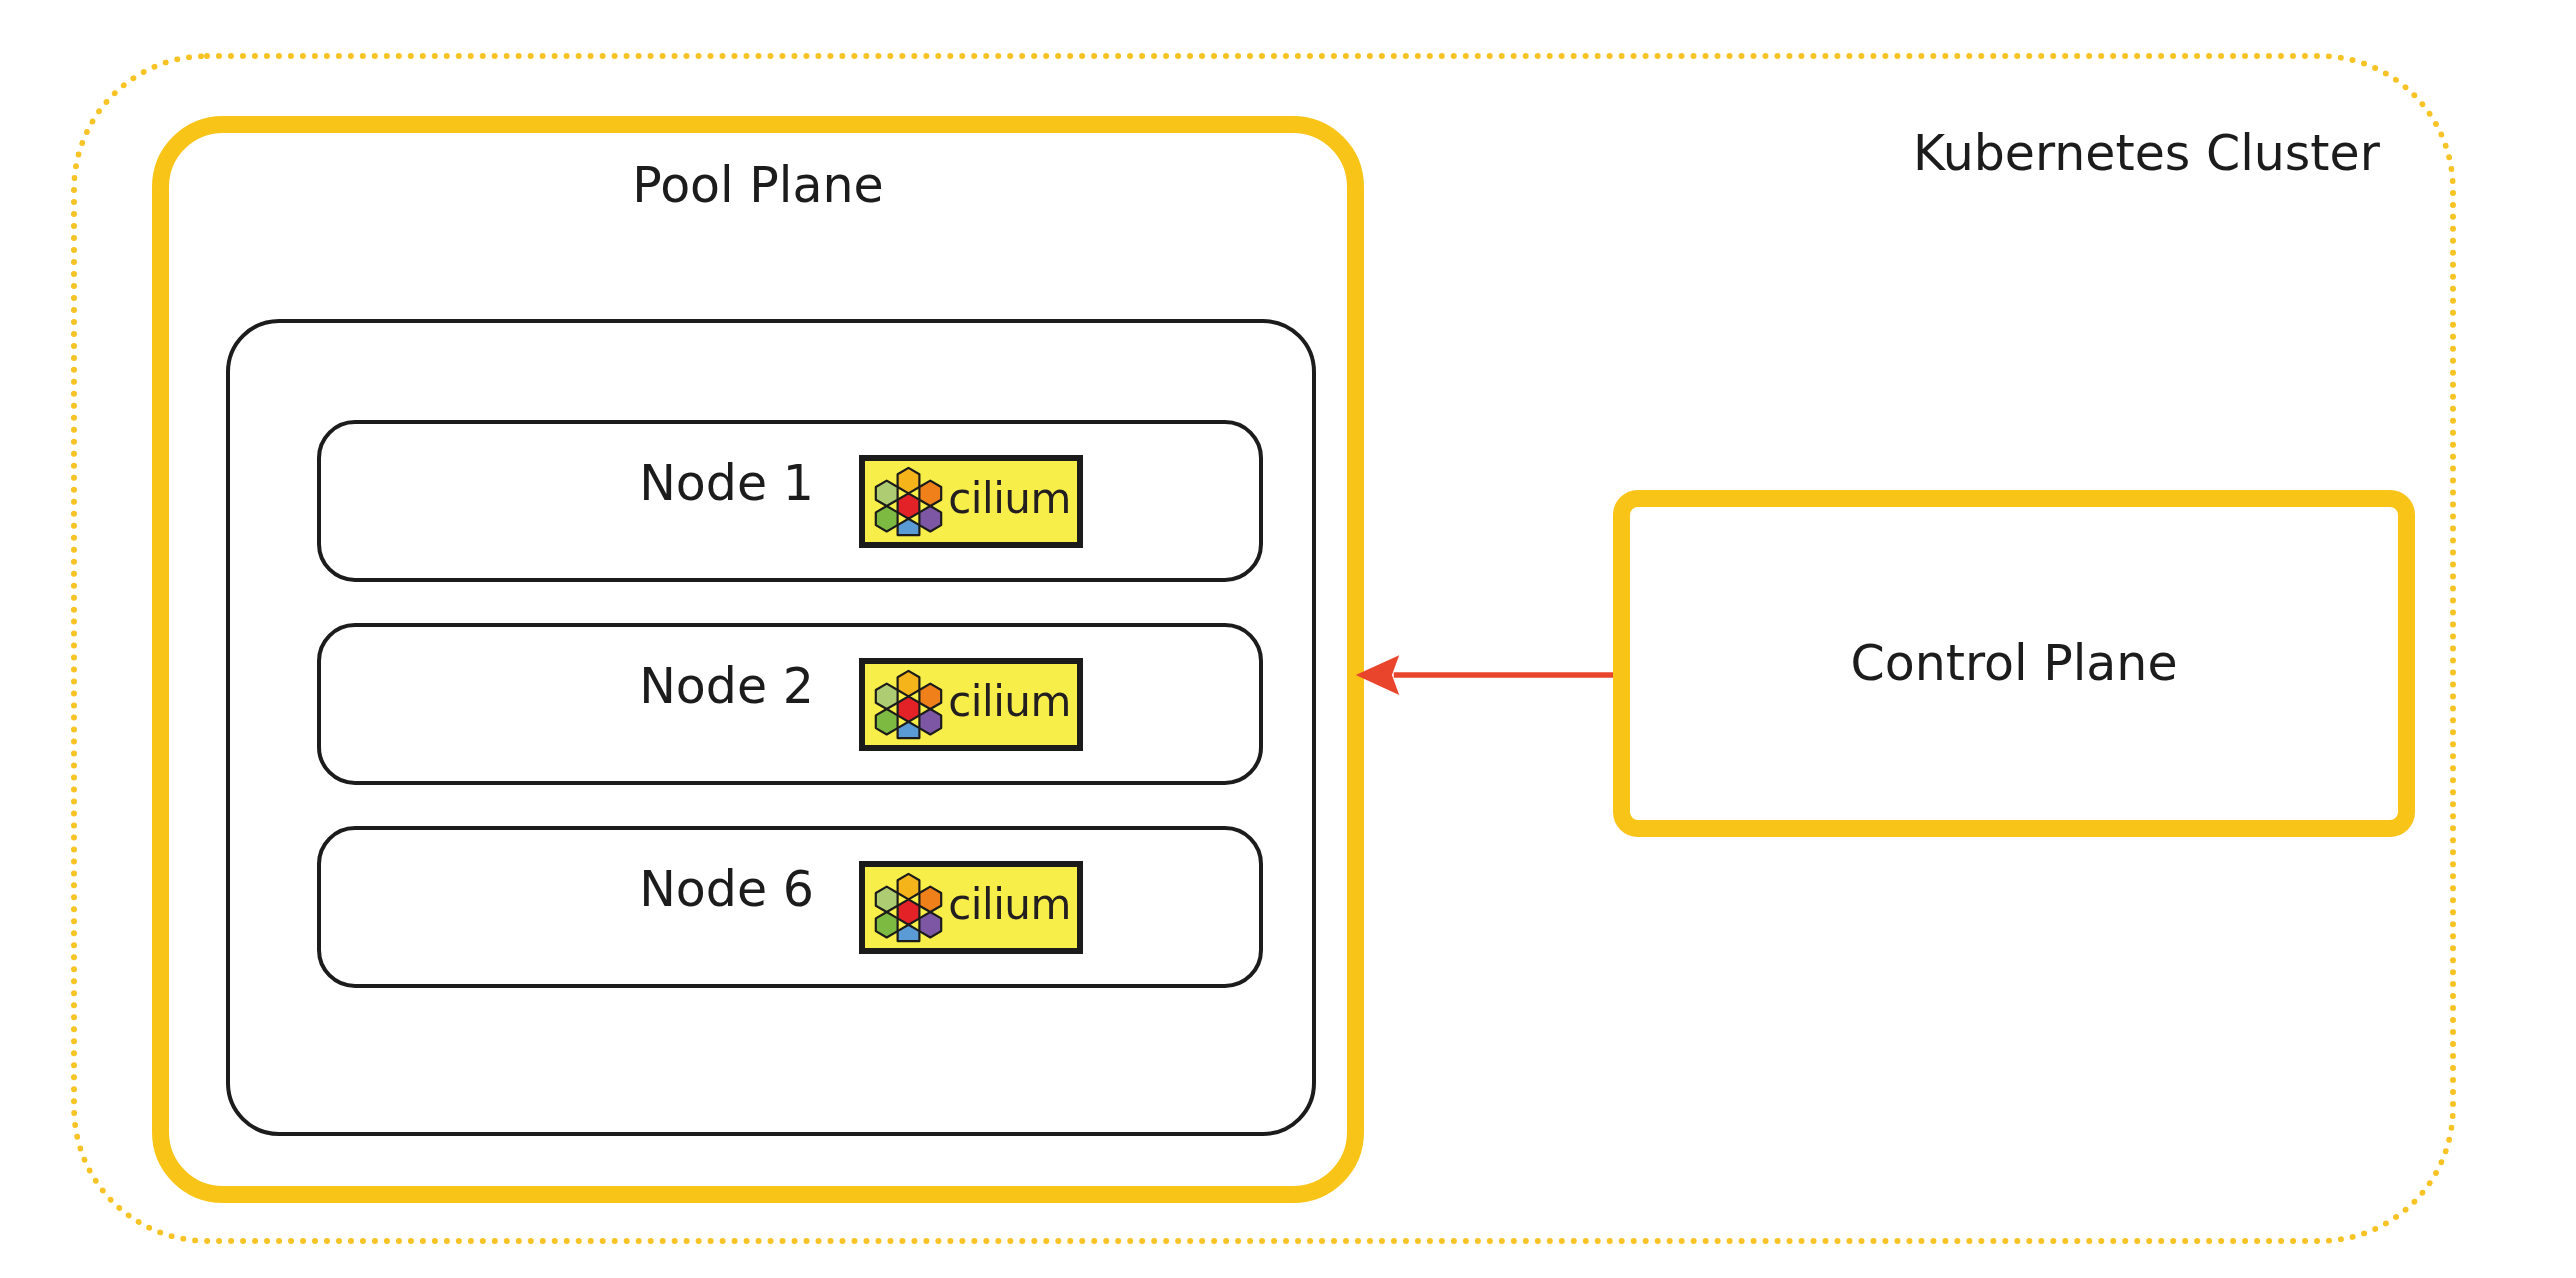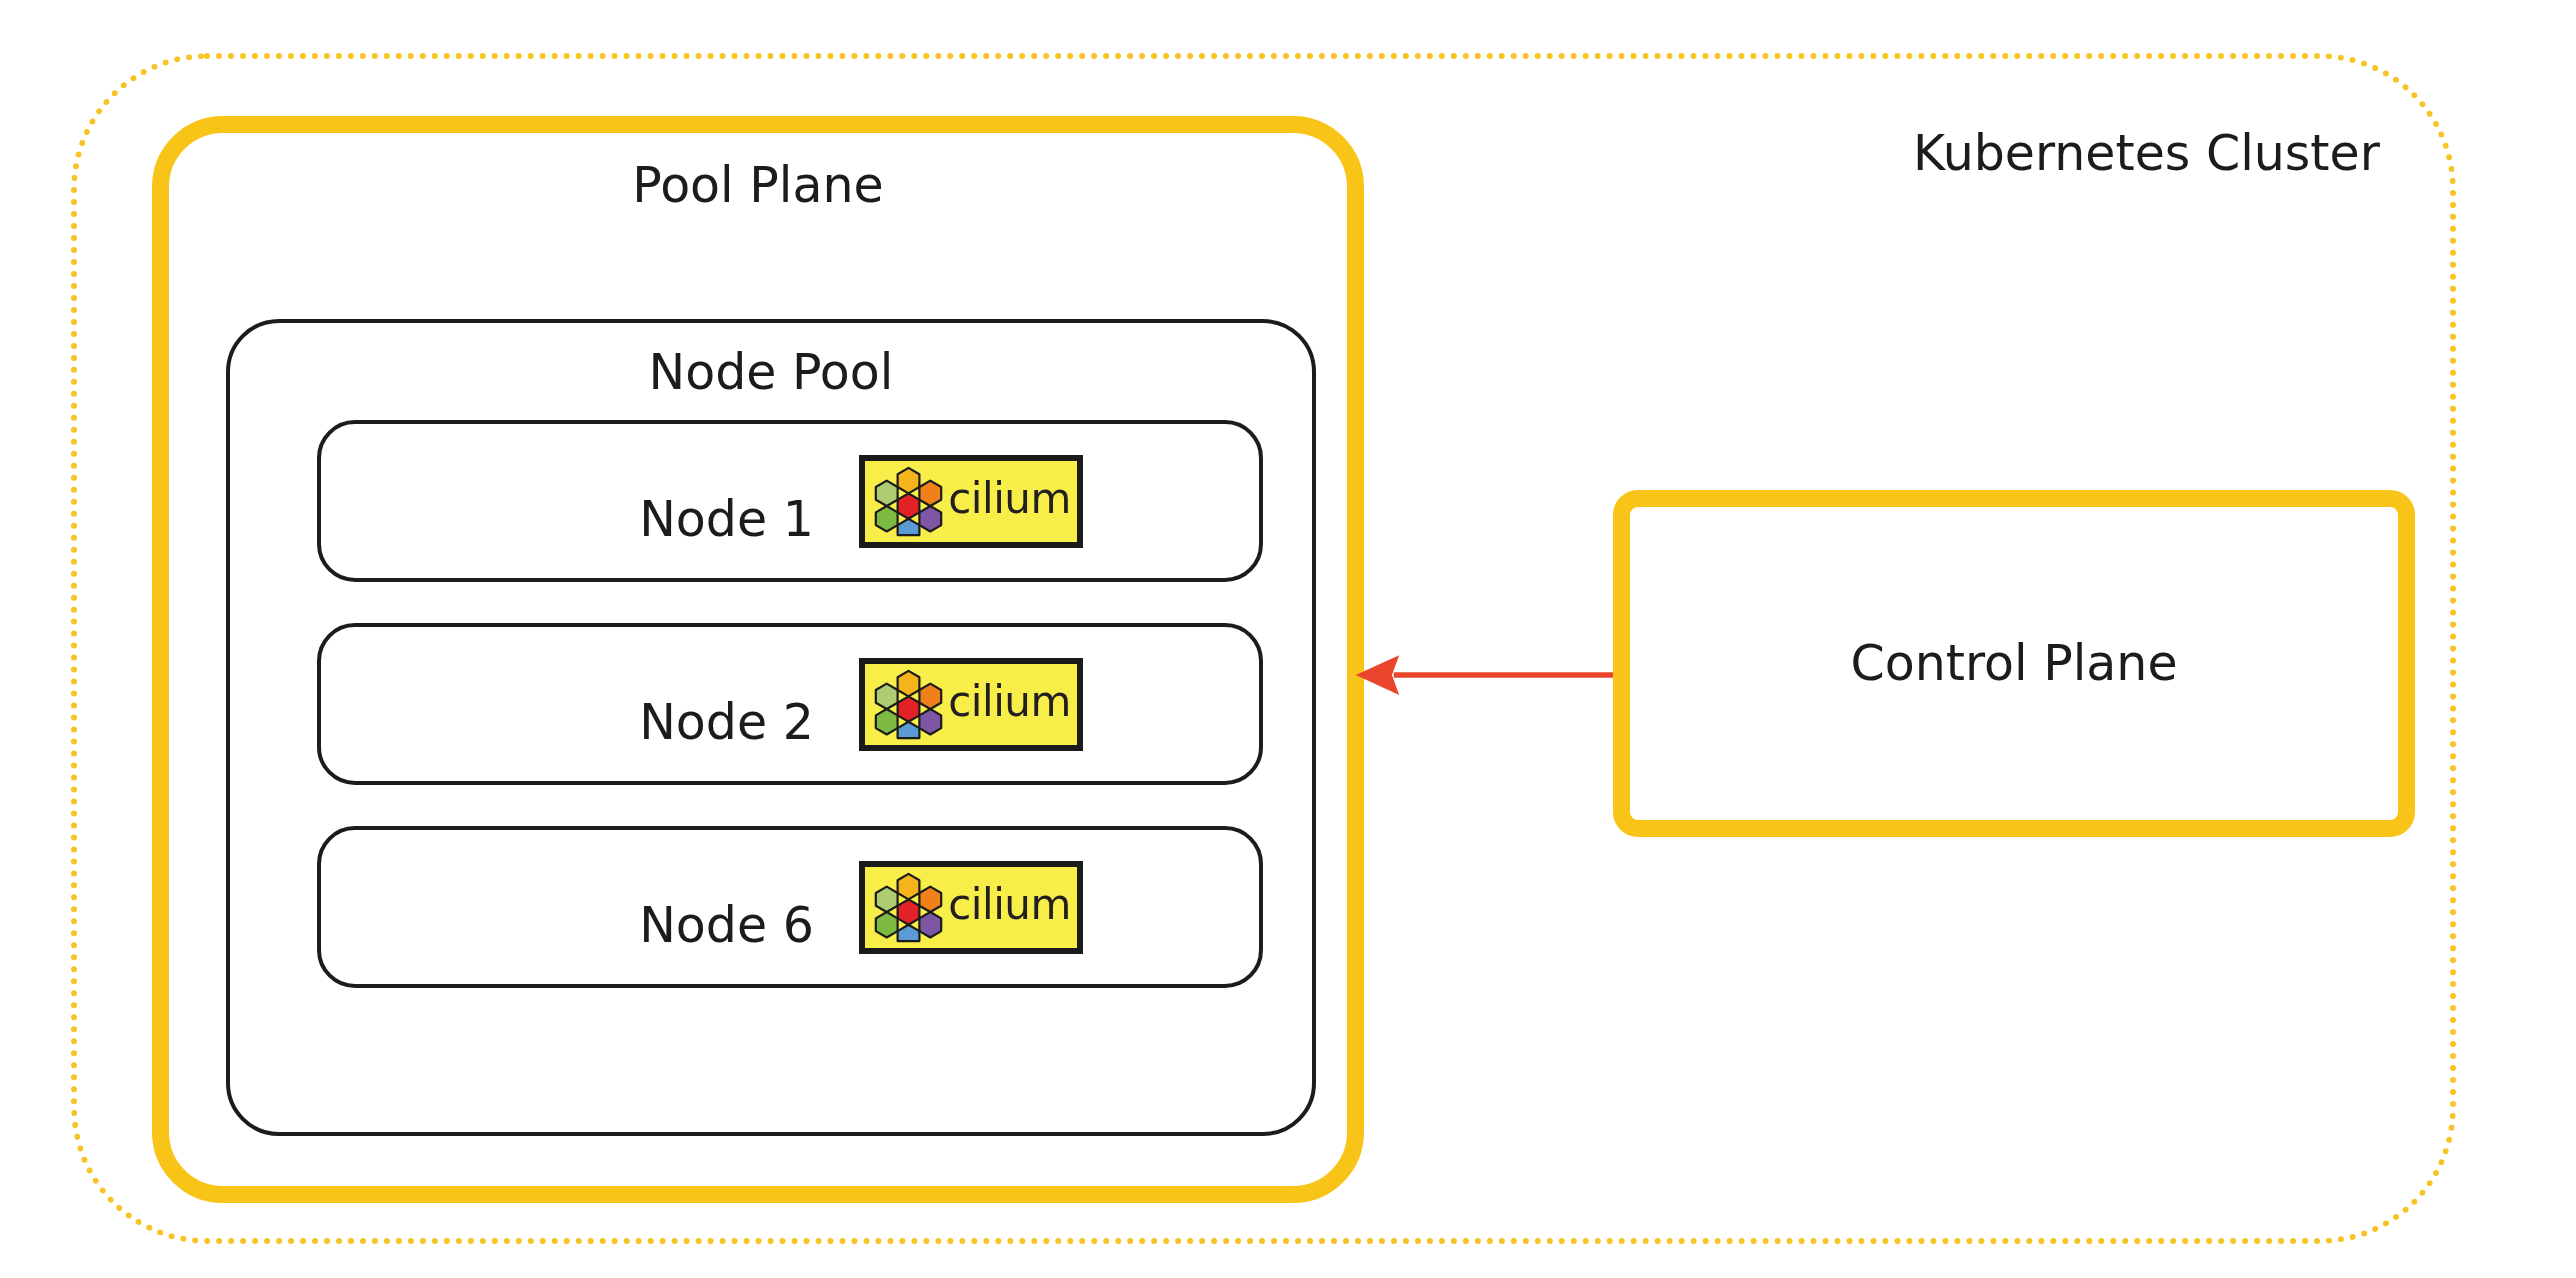--- a/index.html
+++ b/index.html
@@ -107,21 +107,21 @@
     border-radius: 38px;
     box-sizing: border-box;
     background: #ffffff;
     margin-bottom: 41px;
     display: flex;
     align-items: center;
     justify-content: center;
   }
   .node-inner {
     display: flex;
-    align-items: flex-end;
+    align-items: flex-start;
     gap: 45px;
     transform: translateX(71px);
   }
   .node-label {
     font-size: 49px;
     color: #1c1c1c;
     white-space: nowrap;
   }
 
   
@@ -189,21 +189,20 @@
 
 <div class="canvas">
 
   <div class="cluster-boundary"></div>
   <div class="cluster-label">Kubernetes Cluster</div>
 
   <div class="data-plane">
     <div class="data-plane-label">Pool Plane</div>
 
     <div class="node-pool">
-      <div class="node-pool-label">Node Pool</div>
 
       <div class="node-list">
 
         <div class="node-box">
           <div class="node-inner">
             <span class="node-label">Node 1</span>
             <span class="cilium-badge">
               <svg class="cilium-mark" viewBox="0 0 76 78">
                 <g stroke="#1b1b1b" stroke-width="2.4" stroke-linejoin="round">
                   <polygon points="38,2 50,9 50,23 38,30 26,23 26,9" fill="#F4B41A"></polygon>

